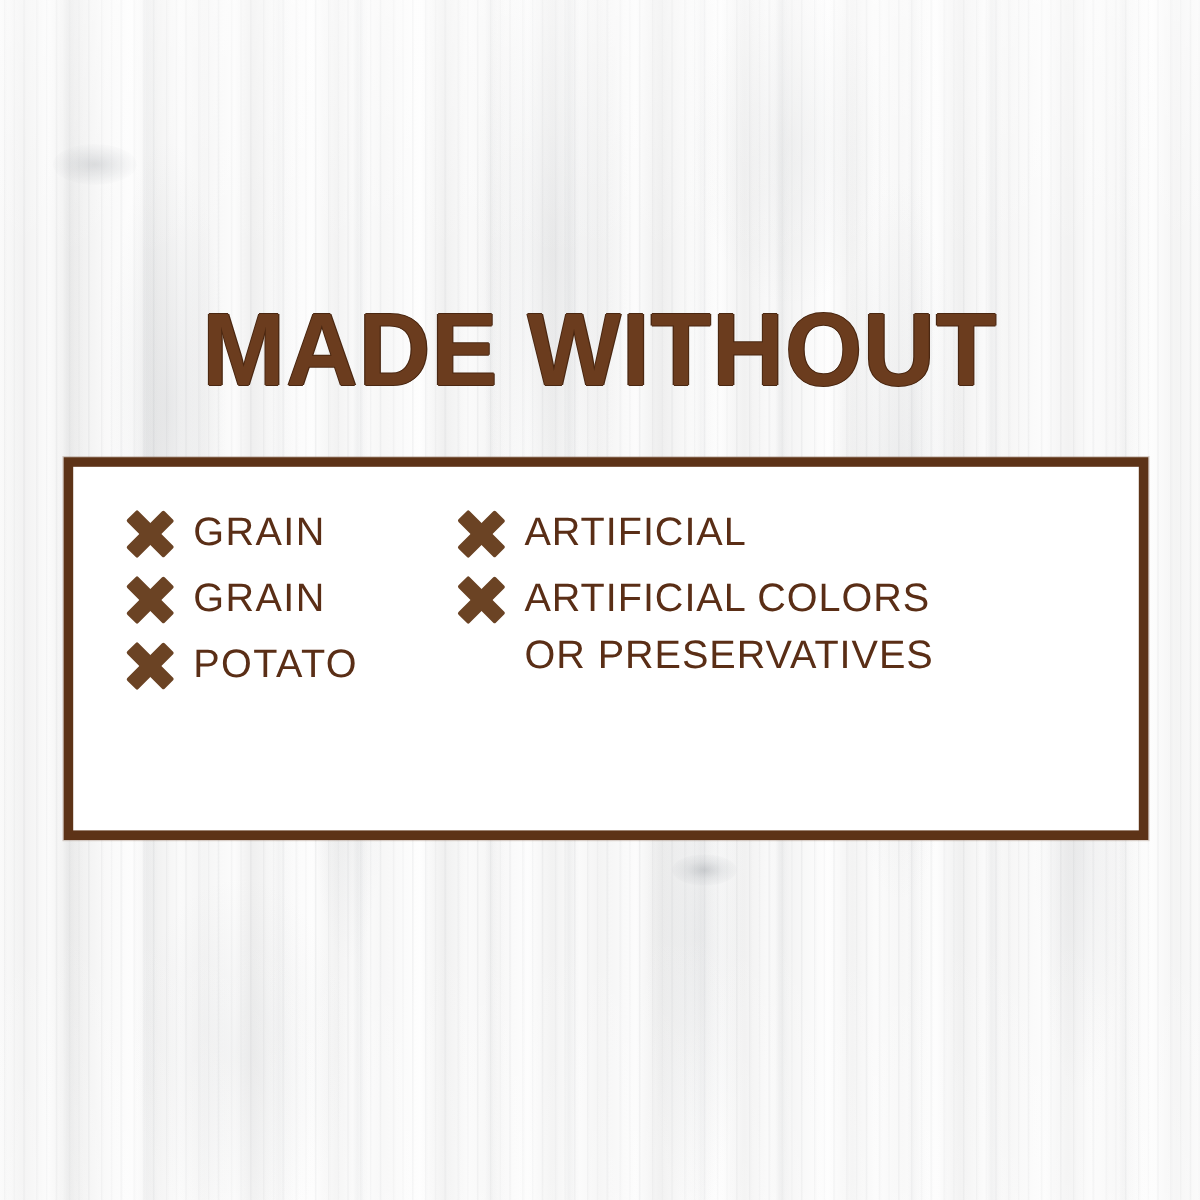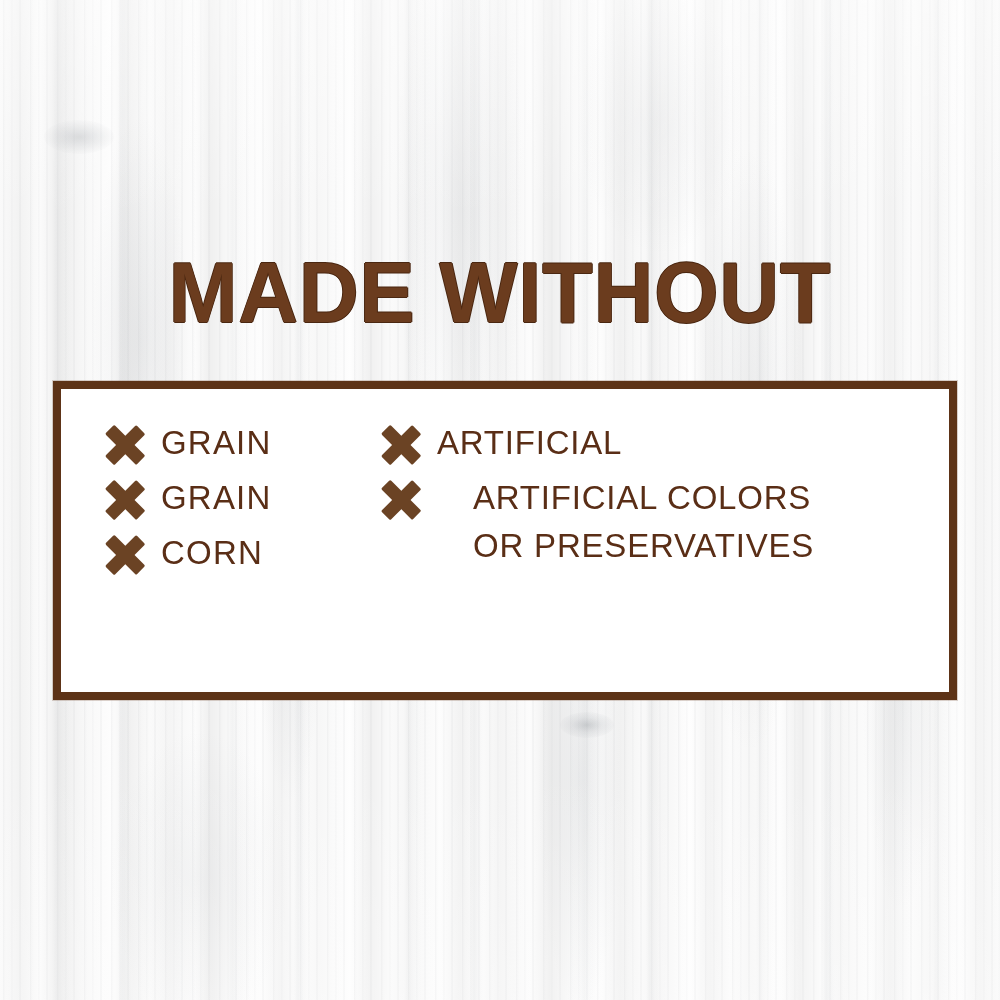--- a/index.html
+++ b/index.html
@@ -167,21 +167,21 @@
     top: 34px;
   }
   .col-left  { left: 45px;  width: 300px; }
   .col-right { left: 321px; width: 530px; }
 
   .item {
     display: flex;
     align-items: flex-start;
     height: 55px;
   }
-  .item.tall { height: auto; gap: 36px; }
+  .item.tall { height: auto; }
 
   .xmark {
     flex: 0 0 auto;
     width: 38px;
     height: 38px;
     margin-top: 3px;
     margin-right: 17px;
     position: relative;
   }
   .xmark::before,
@@ -235,21 +235,21 @@
           <span class="item-label">GRAIN</span>
         </div>
 
         <div class="item">
           <span class="xmark"></span>
           <span class="item-label">GRAIN</span>
         </div>
 
         <div class="item">
           <span class="xmark"></span>
-          <span class="item-label">CORN</span>
+          <span class="item-label">POTATO</span>
         </div>
 
 
       </div>
 
       <div class="col col-right">
 
 
         <div class="item">
           <span class="xmark"></span>

